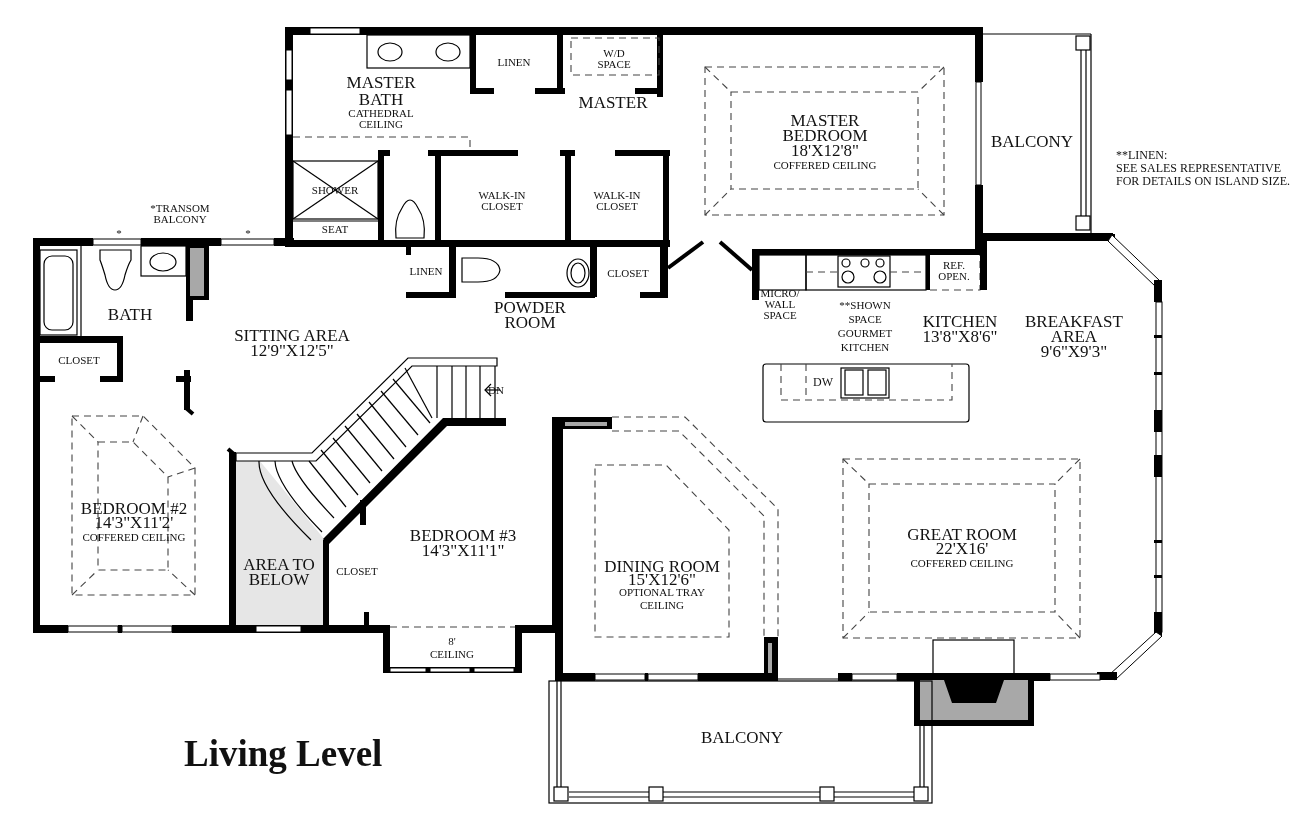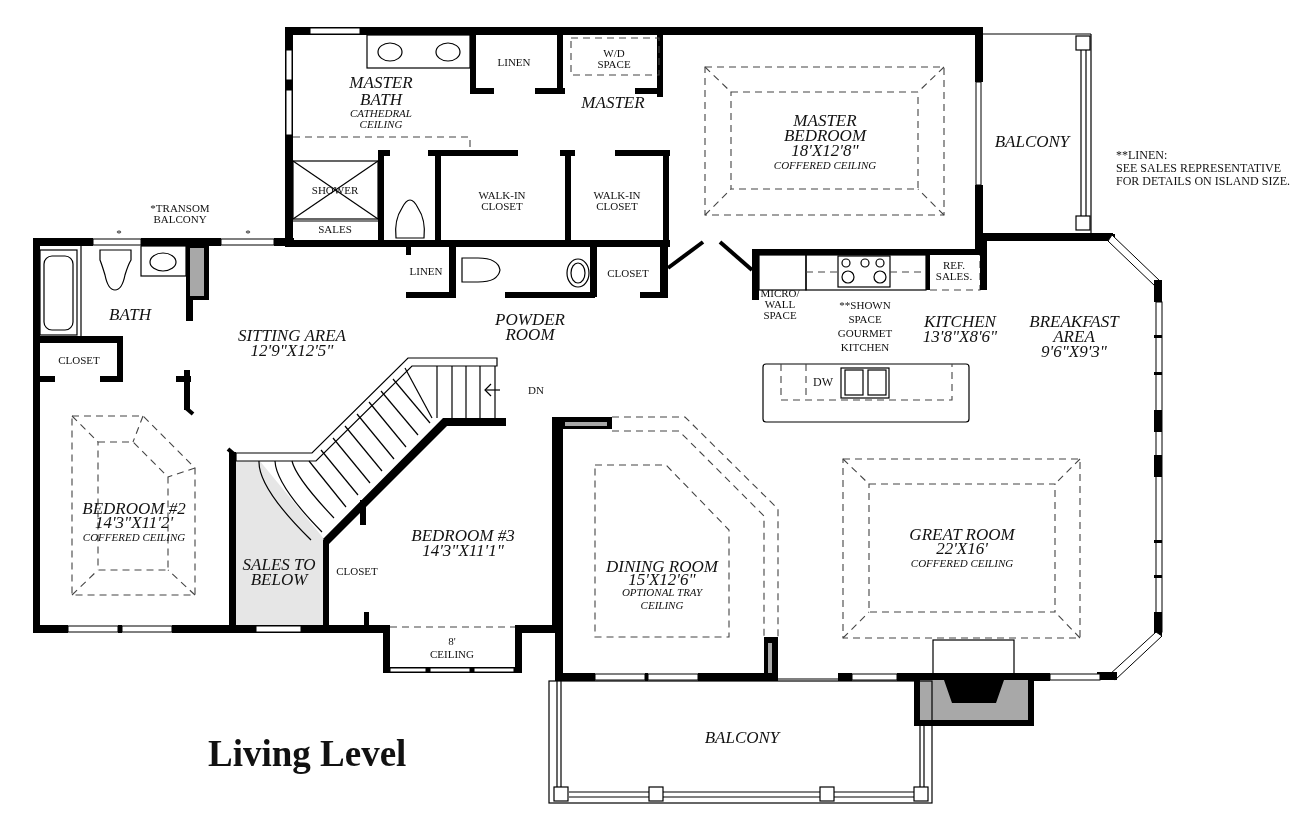--- a/index.html
+++ b/index.html
@@ -7,24 +7,24 @@
   #plan { position:absolute; left:0; top:0; width:1312px; height:815px; }
   .wall { fill:#000; }
   .thin { fill:none; stroke:#000; stroke-width:1.2; }
   .thinw { fill:#fff; stroke:#000; stroke-width:1.2; }
   .dash { fill:none; stroke:#444; stroke-width:1.1; stroke-dasharray:7 5; }
   .grey { fill:#a8a8a8; }
   .lgrey { fill:#e6e6e6; }
   .win { fill:#fff; stroke:#000; stroke-width:1; }
   .lbl { position:absolute; text-align:center; line-height:1; white-space:nowrap; transform:translateX(-50%); color:#111; }
   .lbl span { display:block; }
-  .big { font-size:17px;font-style:italic; }
+  .big { font-size:17px; }
   .sm { font-size:12px; }
   .xs { font-size:11px; }
-  .title { position:absolute; left:208px; top:732px; font-size:37px; font-weight:bold; font-family:"Liberation Serif", serif; }
+  .title { position:absolute; left:184px; top:732px; font-size:37px; font-weight:bold; font-family:"Liberation Serif", serif; }
   .note { position:absolute; left:1116px; top:149px; font-size:12px; line-height:13px; }
   .note span { display:block; }
 </style>
 </head>
 <body>
 
 <svg id="plan" viewBox="0 0 1312 815" xmlns="http://www.w3.org/2000/svg">
 
   <g>
 
@@ -315,80 +315,80 @@
   <span>18'X12'8"</span>
   <span class="xs">COFFERED CEILING</span>
 </div>
 <div class="lbl big" style="left:1032px;top:133px">BALCONY</div>
 <div class="note">
   <span>**LINEN:</span>
   <span>SEE SALES REPRESENTATIVE</span>
   <span>FOR DETAILS ON ISLAND SIZE.</span>
 </div>
 <div class="lbl xs" style="left:335px;top:185px">SHOWER</div>
-<div class="lbl xs" style="left:335px;top:224px">SALES</div>
+<div class="lbl xs" style="left:335px;top:224px">SEAT</div>
 <div class="lbl xs" style="left:502px;top:190px">
   <span>WALK-IN</span>
   <span>CLOSET</span>
 </div>
 <div class="lbl xs" style="left:617px;top:190px">
   <span>WALK-IN</span>
   <span>CLOSET</span>
 </div>
 <div class="lbl xs" style="left:180px;top:203px">
   <span>*TRANSOM</span>
   <span>BALCONY</span>
 </div>
 <div class="lbl xs" style="left:119px;top:228px">*</div>
 <div class="lbl xs" style="left:248px;top:228px">*</div>
 <div class="lbl xs" style="left:426px;top:266px">LINEN</div>
 <div class="lbl xs" style="left:628px;top:268px">CLOSET</div>
-<div class="lbl big" style="left:530px;top:312px;line-height:15px">
+<div class="lbl big" style="left:530px;top:300px;line-height:15px">
   <span>POWDER</span>
   <span>ROOM</span>
 </div>
 <div class="lbl big" style="left:130px;top:306px">BATH</div>
 <div class="lbl xs" style="left:79px;top:355px">CLOSET</div>
 <div class="lbl big" style="left:292px;top:328px;line-height:15px">
   <span>SITTING AREA</span>
   <span>12'9"X12'5"</span>
 </div>
-<div class="lbl xs" style="left:536px;top:385px">DN</div>
+<div class="lbl xs" style="left:496px;top:385px">DN</div>
 <div class="lbl xs" style="left:780px;top:288px;line-height:11px">
   <span>MICRO/</span>
   <span>WALL</span>
   <span>SPACE</span>
 </div>
 <div class="lbl xs" style="left:865px;top:298px;line-height:14px">
   <span>**SHOWN</span>
   <span>SPACE</span>
   <span>GOURMET</span>
   <span>KITCHEN</span>
 </div>
 <div class="lbl xs" style="left:954px;top:260px">
   <span>REF.</span>
-  <span>SALES.</span>
+  <span>OPEN.</span>
 </div>
 <div class="lbl big" style="left:960px;top:314px;line-height:15px">
   <span>KITCHEN</span>
   <span>13'8"X8'6"</span>
 </div>
 <div class="lbl sm" style="left:823px;top:376px">DW</div>
 <div class="lbl big" style="left:1074px;top:314px;line-height:15px">
   <span>BREAKFAST</span>
   <span>AREA</span>
   <span>9'6"X9'3"</span>
 </div>
 <div class="lbl big" style="left:134px;top:502px;line-height:14px">
   <span>BEDROOM #2</span>
   <span>14'3"X11'2'</span>
   <span class="xs">COFFERED CEILING</span>
 </div>
 <div class="lbl big" style="left:279px;top:557px;line-height:15px">
-  <span>SALES TO</span>
+  <span>AREA TO</span>
   <span>BELOW</span>
 </div>
 <div class="lbl xs" style="left:357px;top:566px">CLOSET</div>
 <div class="lbl big" style="left:463px;top:528px;line-height:15px">
   <span>BEDROOM #3</span>
   <span>14'3"X11'1"</span>
 </div>
 <div class="lbl xs" style="left:452px;top:635px;line-height:13px">
   <span>8'</span>
   <span>CEILING</span>

